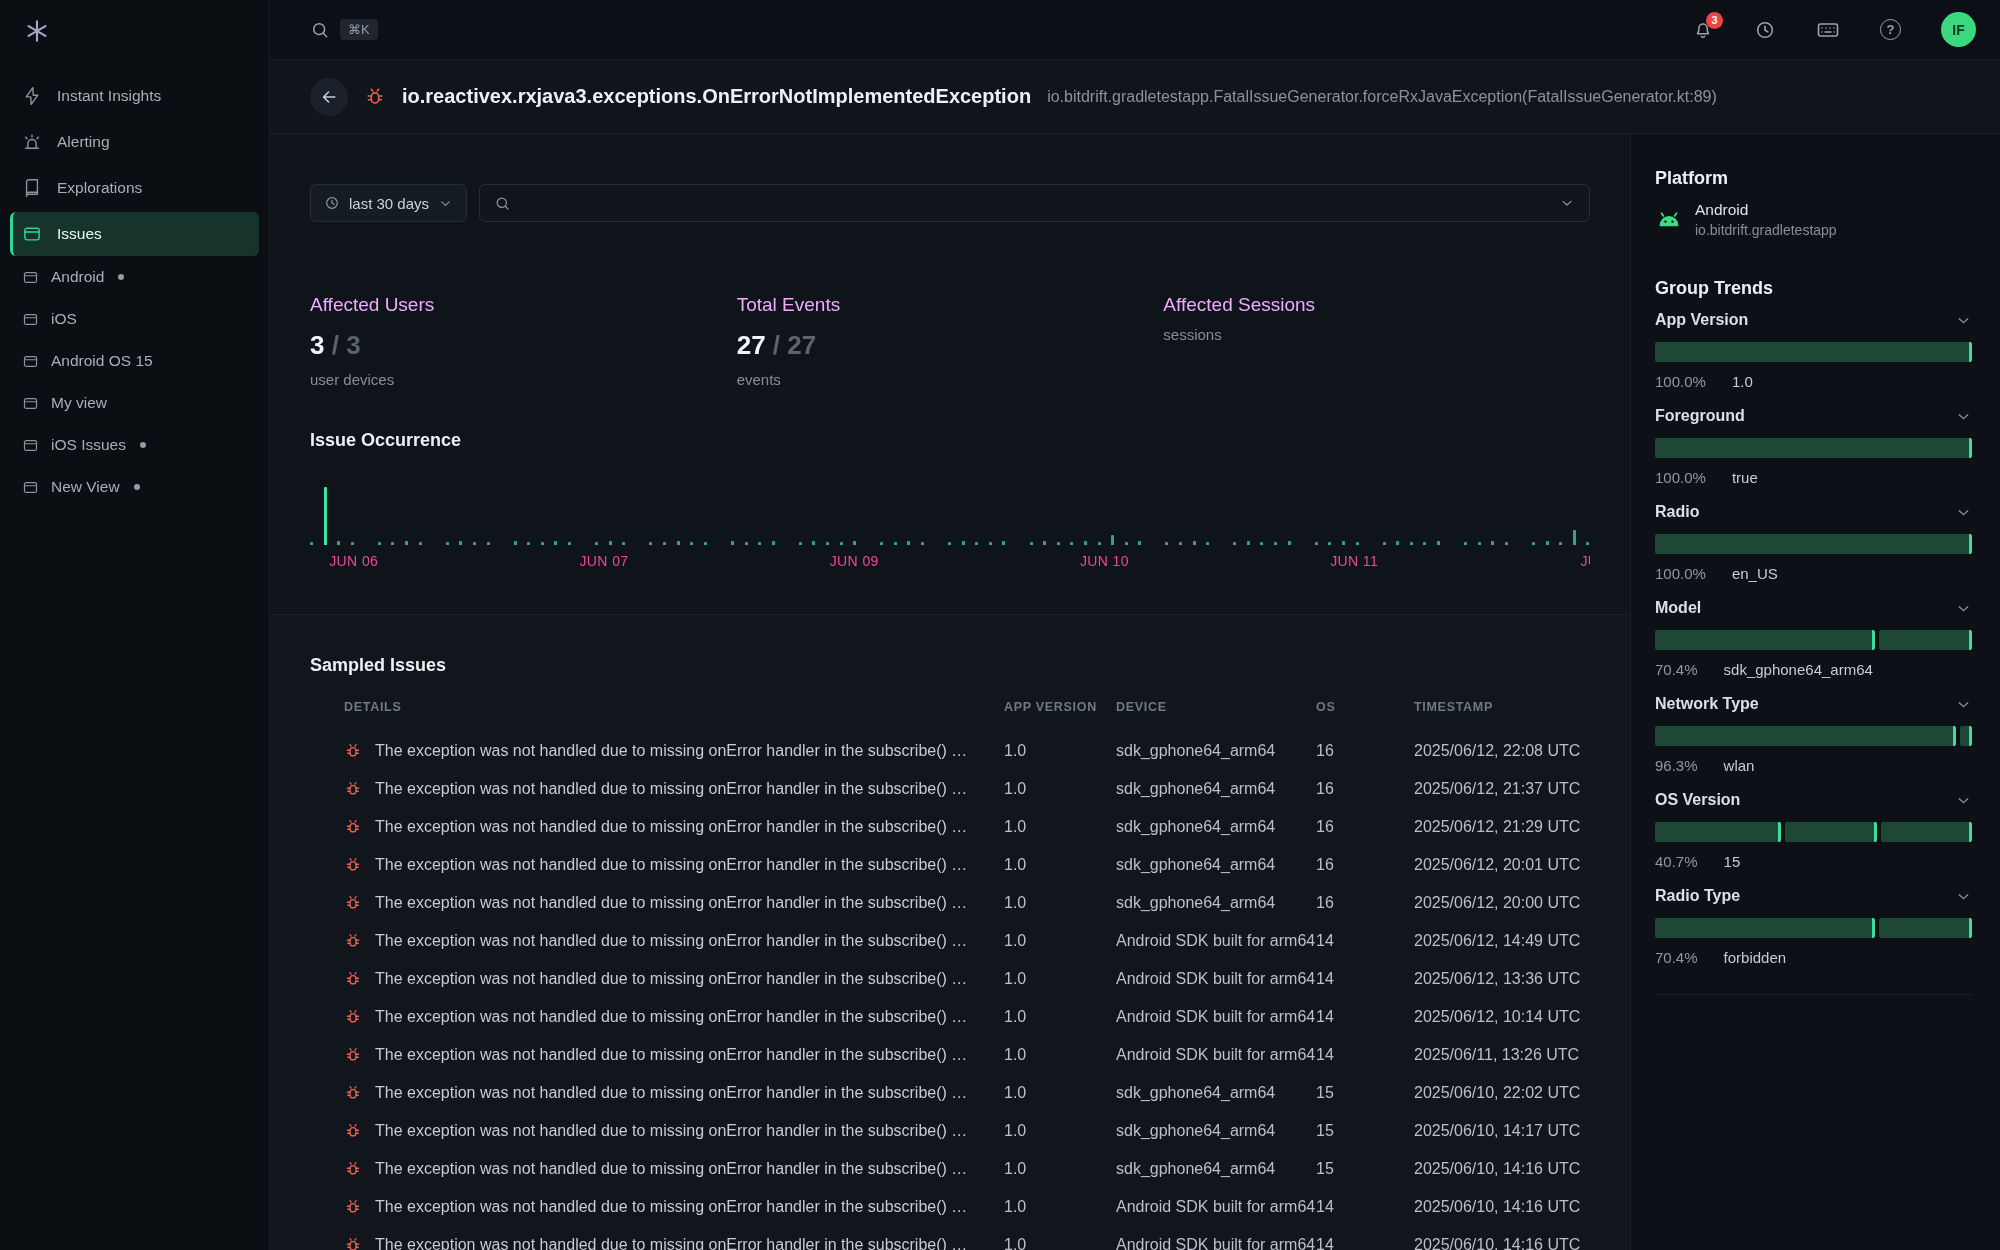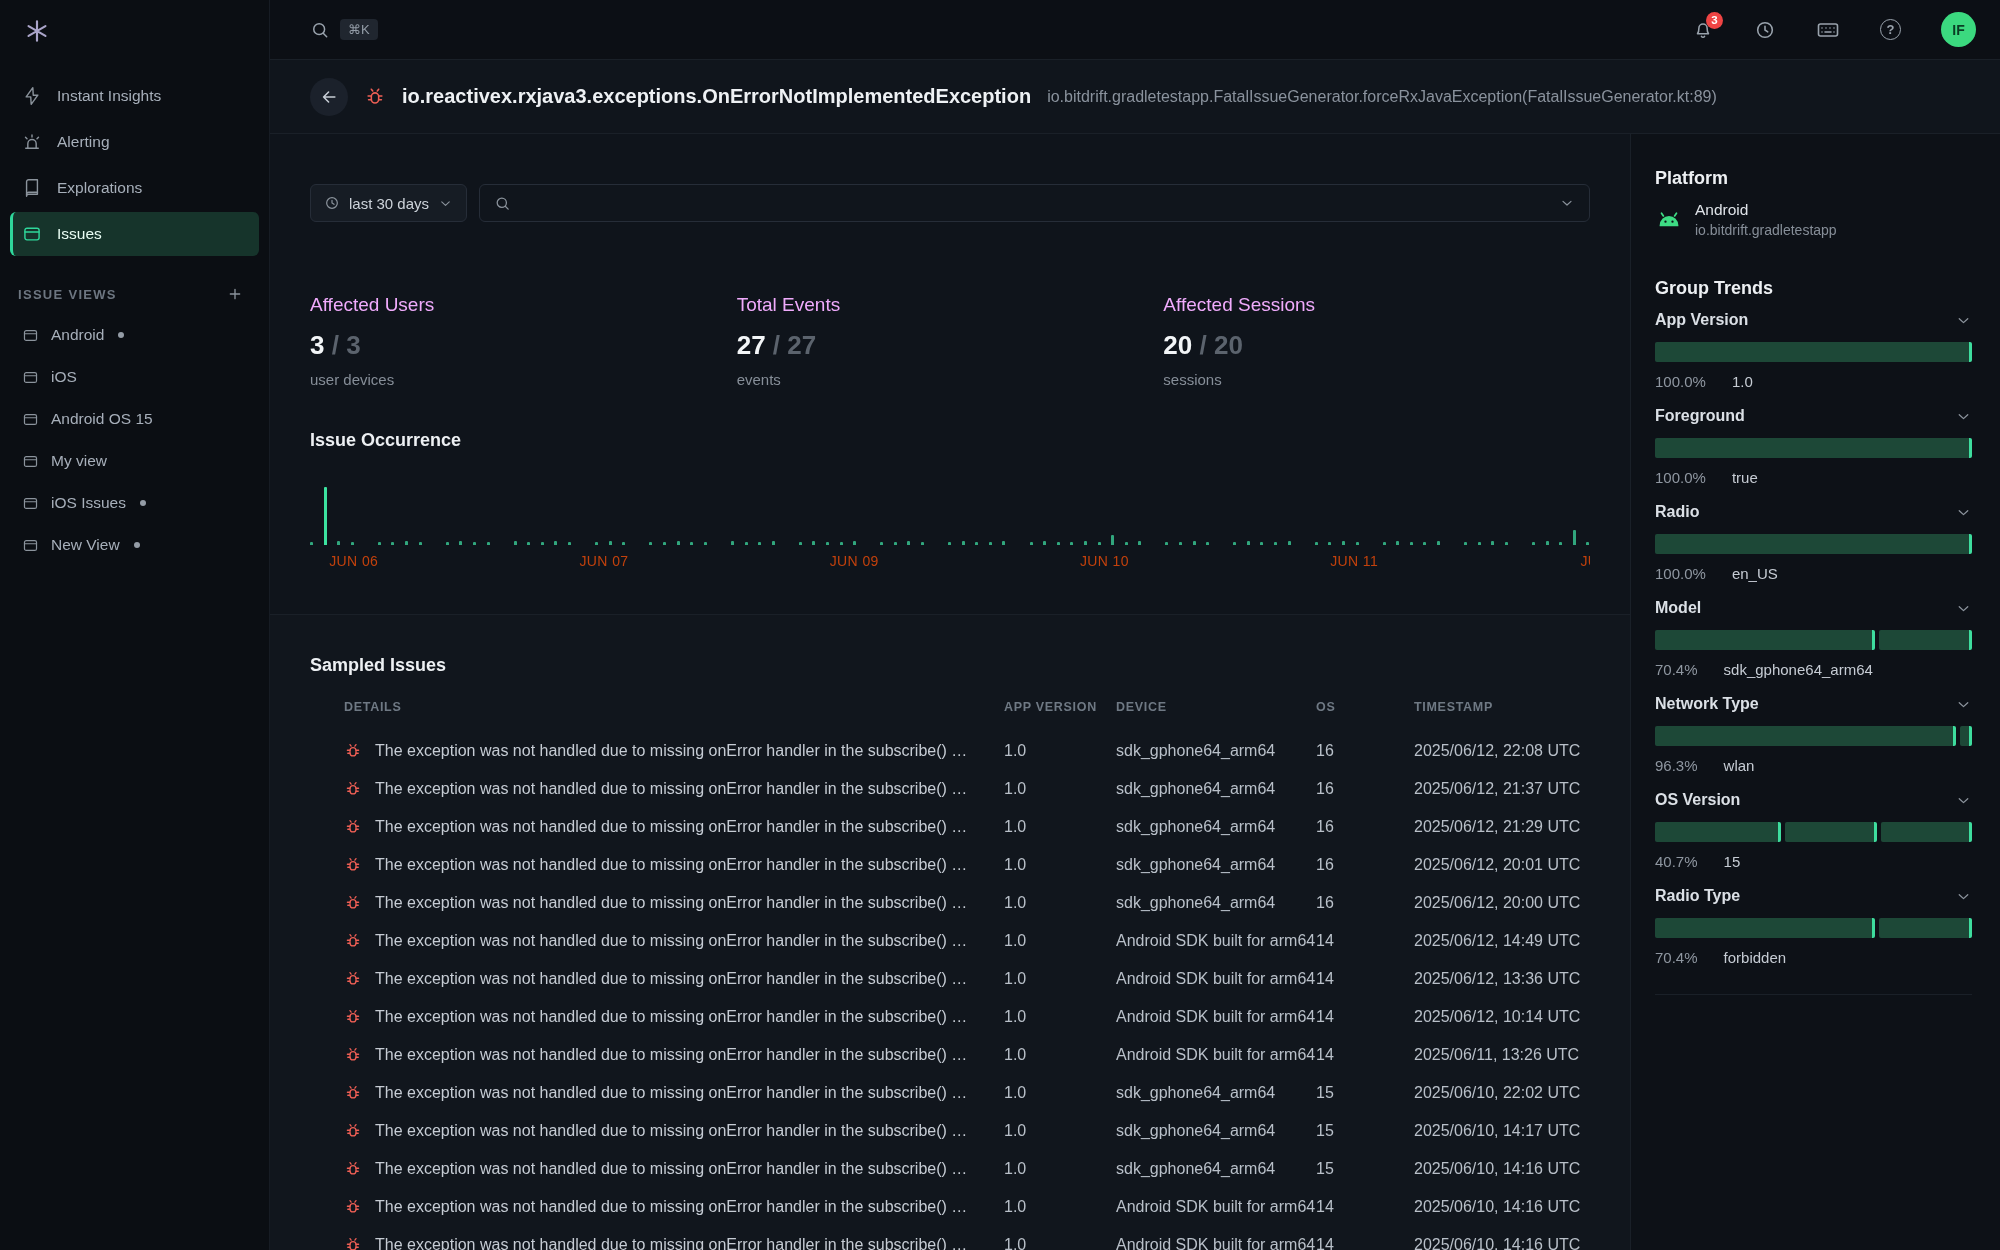--- a/index.html
+++ b/index.html
@@ -115,21 +115,21 @@
 
   .occ-title { margin-top: 42px; font-size: 18px; font-weight: bold; color: #edf0f3; }
   .occ-chart {
     margin-top: 34px; height: 60px; display: flex; align-items: flex-end;
     justify-content: space-between;
   }
   .spark-bar { width: 3px; background: #31a67d; border-radius: 1px 1px 0 0; }
   .spark-bar.spike { background: #3ce3a0; }
   .occ-labels { position: relative; height: 20px; margin-top: 8px; overflow: hidden; }
   .occ-label {
-    position: absolute; top: 0; font-size: 14px; color: #c2410c;
+    position: absolute; top: 0; font-size: 14px; color: #ec4899;
     letter-spacing: 0.4px; white-space: nowrap;
   }
 
   .section-divider { border-top: 1px solid #1a2028; margin-top: 41px; }
 
   .section-samples { flex: 1; background: #11161d; padding: 40px 40px 0; min-height: 0; overflow: hidden; }
   .samples-title { font-size: 18px; font-weight: bold; color: #edf0f3; }
   .table { margin: 24px 0 0 34px; }
   .tgrid { display: grid; grid-template-columns: 660px 112px 200px 98px 176px; align-items: center; }
   .thead { padding-bottom: 18px; }
@@ -211,28 +211,20 @@
         <span class="ic">
           <svg width="20" height="20" viewBox="0 0 24 24" fill="none" stroke="currentColor" stroke-width="1.7" stroke-linecap="round" stroke-linejoin="round">
               <rect x="3.5" y="5" width="17" height="14" rx="2.5"></rect>
               <path d="M3.5 9.5h17"></path>
             </svg>
         </span>
         <span class="nav-label">Issues</span>
       </div>
     </nav>
 
-    <div class="views-header">
-      <span>ISSUE VIEWS</span>
-      <span class="plus-btn">
-        <svg width="16" height="16" viewBox="0 0 24 24" fill="none" stroke="currentColor" stroke-width="2" stroke-linecap="round">
-            <path d="M12 5v14M5 12h14"></path>
-          </svg>
-      </span>
-    </div>
 
     <div class="views">
 
         <div class="view-item">
           <span class="ic">
             <svg width="17" height="17" viewBox="0 0 24 24" fill="none" stroke="currentColor" stroke-width="1.7" stroke-linecap="round" stroke-linejoin="round">
               <rect x="3.5" y="5" width="17" height="14" rx="2.5"></rect>
               <path d="M3.5 9.5h17"></path>
             </svg>
           </span>
@@ -400,21 +392,20 @@
               <div class="stat-value"><span>3</span><span class="stat-total"> / 3</span></div>
               <div class="stat-unit">user devices</div>
             </div>
             <div class="stat">
               <div class="stat-label">Total Events</div>
               <div class="stat-value"><span>27</span><span class="stat-total"> / 27</span></div>
               <div class="stat-unit">events</div>
             </div>
             <div class="stat">
               <div class="stat-label">Affected Sessions</div>
-              <div class="stat-value"><span>20</span><span class="stat-total"> / 20</span></div>
               <div class="stat-unit">sessions</div>
             </div>
           </div>
 
           <div class="occ-title">Issue Occurrence</div>
           <div class="occ-chart">
               <div class="spark-bar" style="height: 3px;"></div>
               <div class="spark-bar spike" style="height: 58px;"></div>
               <div class="spark-bar" style="height: 4px;"></div>
               <div class="spark-bar" style="height: 3px;"></div>

